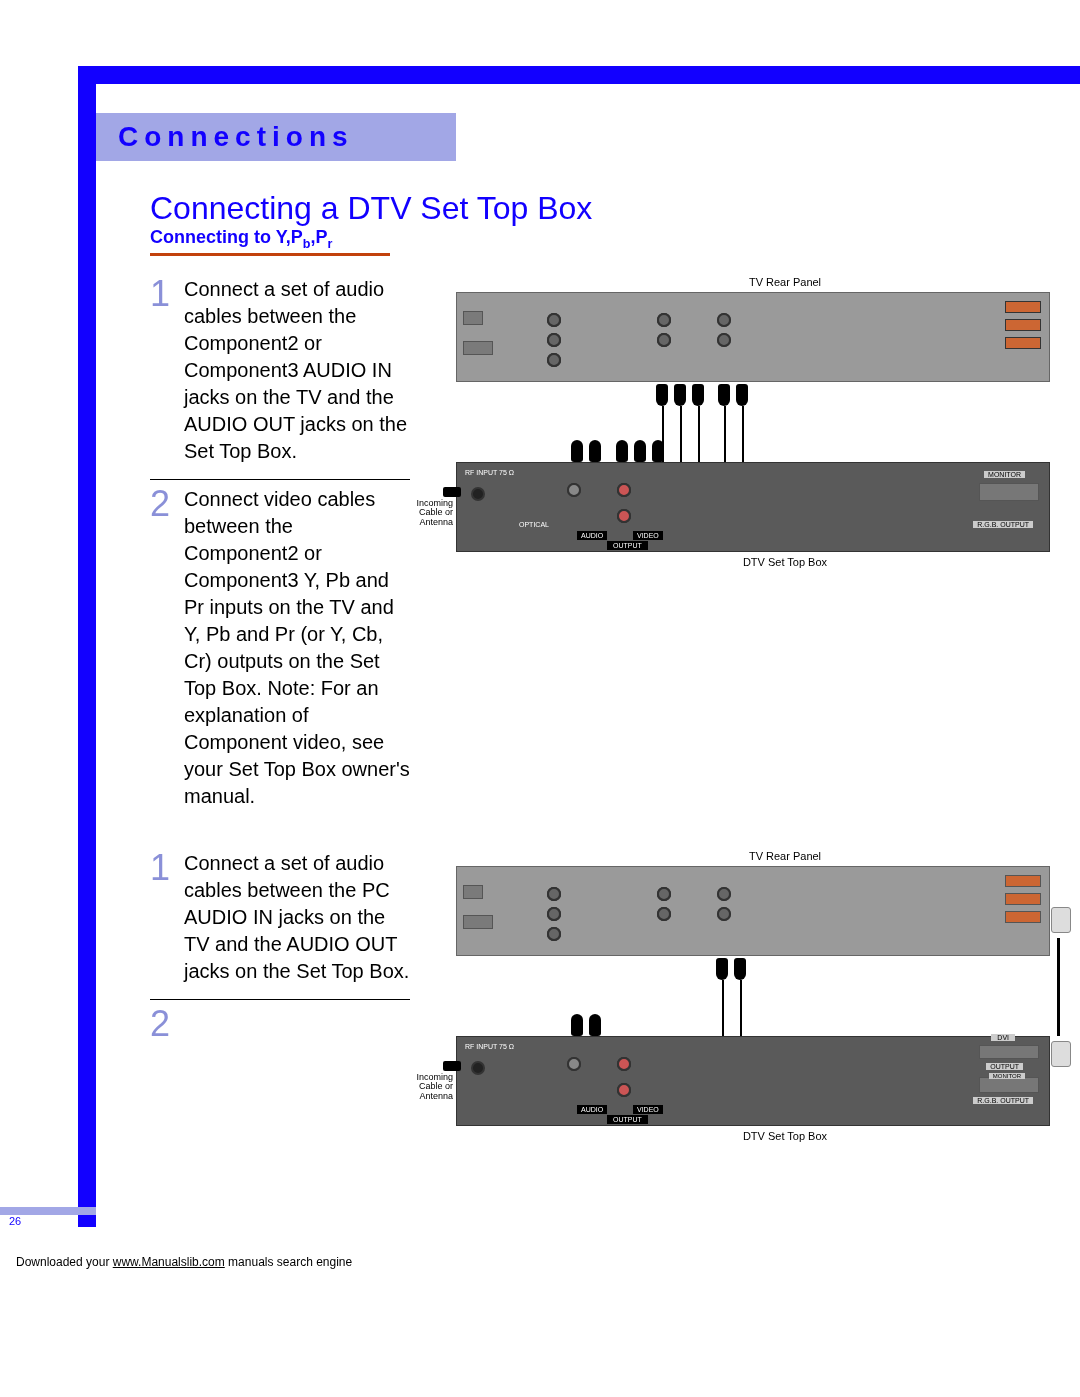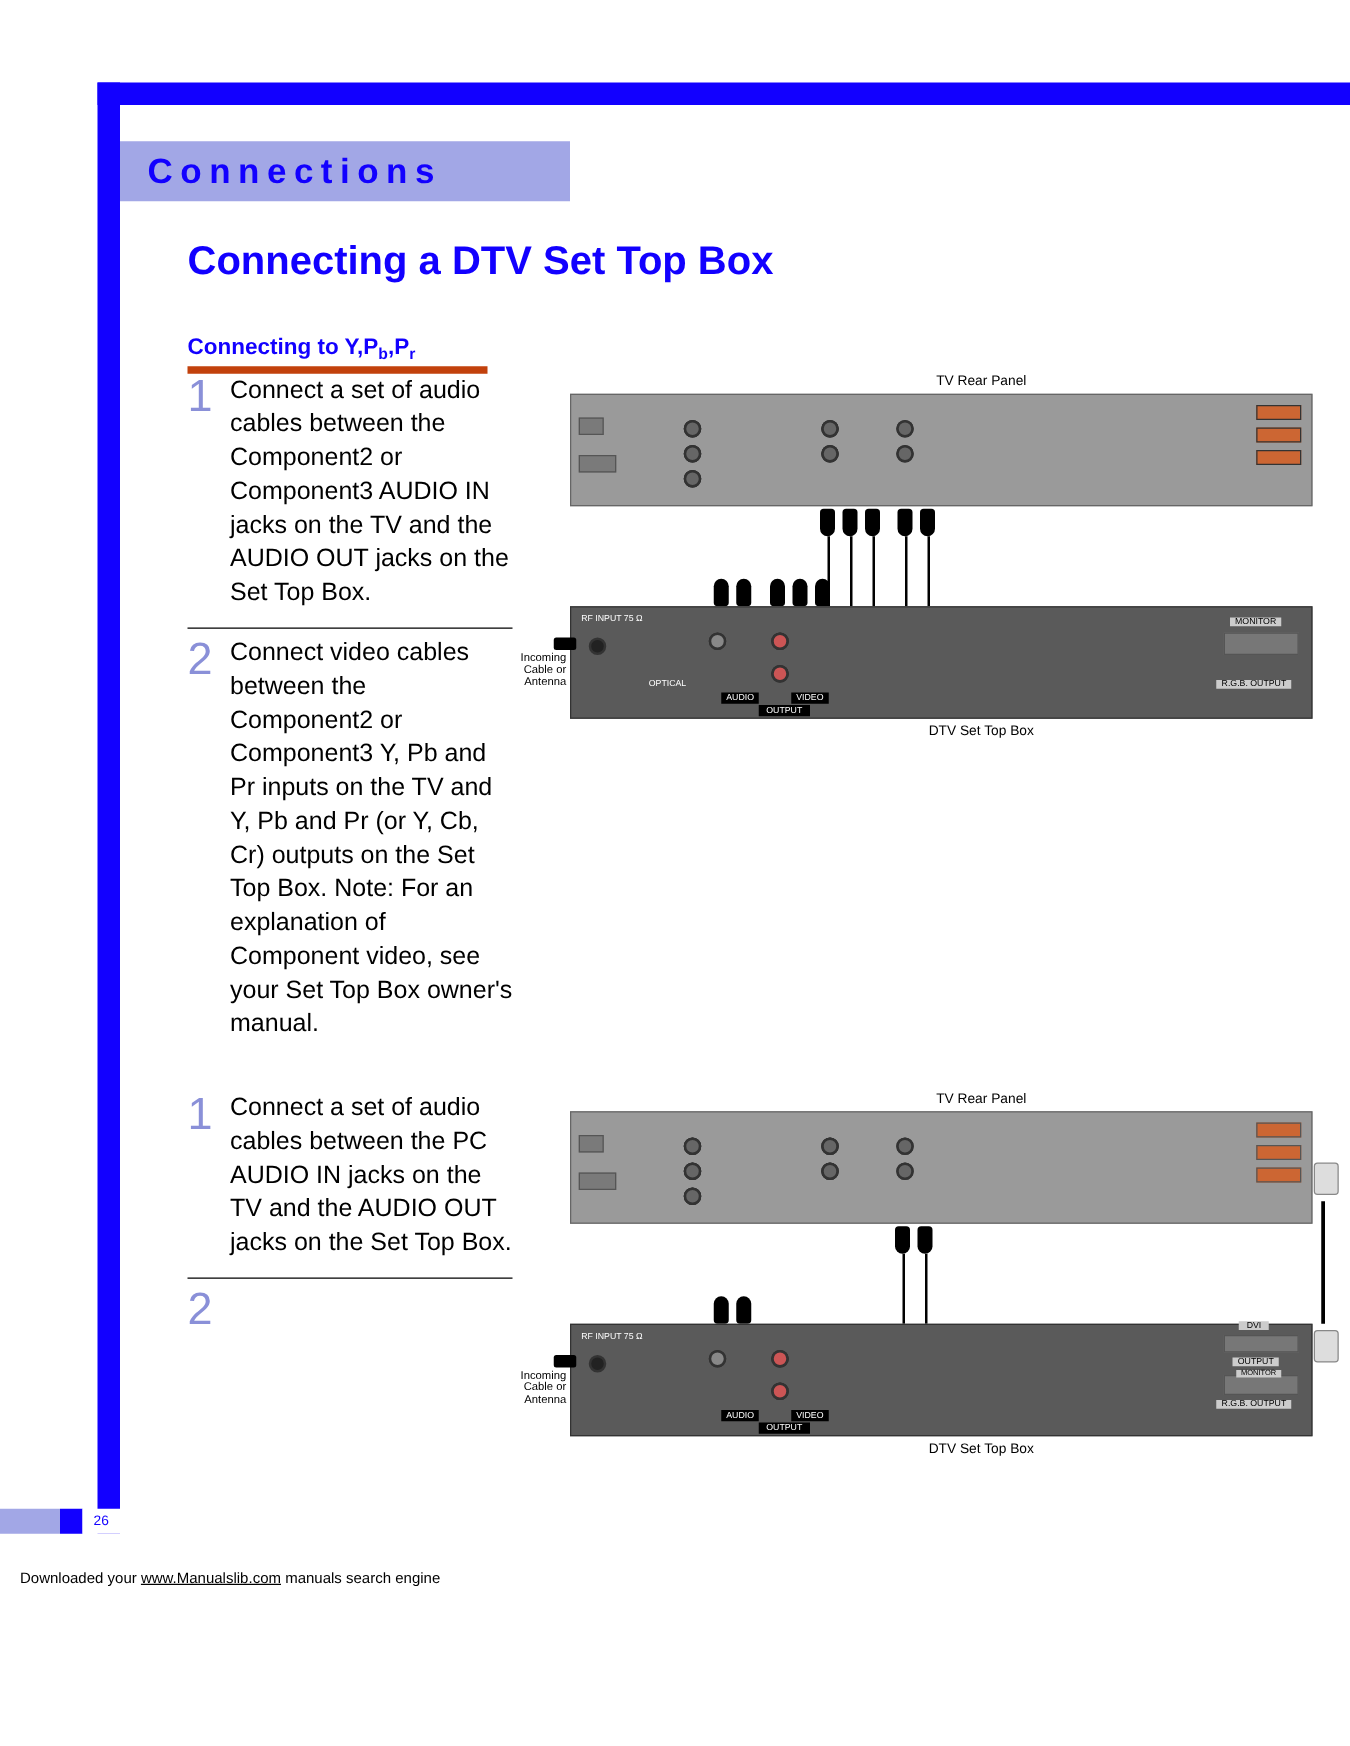--- a/index.html
+++ b/index.html
@@ -29,31 +29,30 @@
     font-size: 28px;
   }
   .content {
     position: absolute;
     top: 190px; left: 150px; right: 30px;
     font-size: 16px;
   }
   .main-title {
     color: #1200ff;
     font-size: 32px;
-    font-weight: 700;
-    margin-bottom: 40px;
+    font-weight: 400;
   }
   .sub-title {
     color: #1200ff;
     font-size: 18px;
     font-weight: 700;
-    border-bottom: 6px solid #c2410c;
+    border-bottom: 3px solid #c2410c;
     display: inline-block;
     padding-bottom: 2px;
-    margin-bottom: 0;
+    margin-bottom: 20px;
     width: 240px;
   }
   .two-col {
     display: flex;
     gap: 40px;
     margin-bottom: 40px;
   }
   .left-col { flex: 0 0 260px; }
   .right-col { flex: 1; }
   .step {
@@ -134,20 +133,21 @@
     width: 12px; height: 22px;
     background: #000;
     border-radius: 3px 3px 6px 6px;
     position: absolute;
   }
   .page-number-bar {
     position: absolute;
     bottom: 170px; left: 0;
     width: 96px; height: 20px;
     display: flex;
+    flex-direction: column;
   }
   .pn-light { flex: 1; background: #a2a7e6; }
   .pn-dark  { width: 18px; background: #1200ff; }
   .pn-text  {
     background: #fff; width: 30px;
     font-size: 11px; color: #1200ff;
     display:flex; align-items:center; justify-content:center;
   }
   .footer {
     position: absolute;

